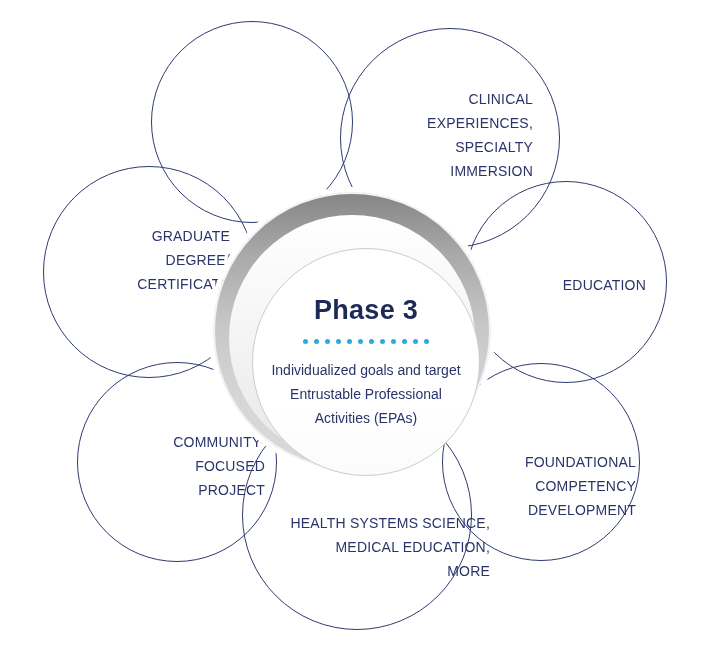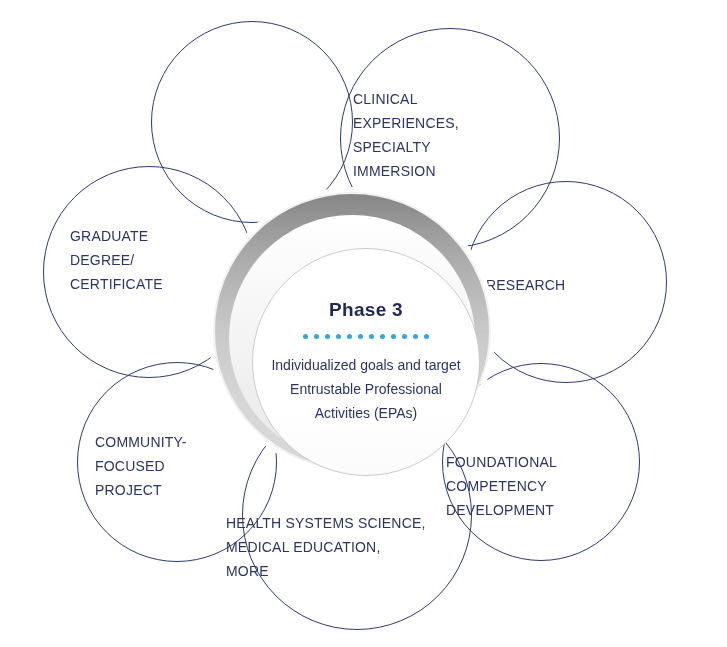--- a/index.html
+++ b/index.html
@@ -18,21 +18,21 @@
   
   .petal {
     position: absolute;
     border: 1.5px solid var(--outline, #2E3B70);
     border-radius: 50%;
     background: transparent;
     box-sizing: border-box;
   }
   .petal-label {
     position: absolute;
-    text-align: left;
+    text-align: right;
     color: var(--label, #2A3468);
     font-size: 14px;
     line-height: 24px;
     letter-spacing: 0.2px;
     white-space: pre-line;
     z-index: 3;
   }
   
   .badge {
     position: absolute;
@@ -66,21 +66,21 @@
     background: linear-gradient(180deg, #ffffff 0%, #ffffff 70%, #fbfbfb 100%);
     border: 1px solid #cccccc;
     box-sizing: border-box;
     display: flex;
     flex-direction: column;
     align-items: center;
     justify-content: center;
   }
   .phase-title {
     color: var(--title, #1D2A57);
-    font-size: 19px;
+    font-size: 27px;
     font-weight: bold;
     letter-spacing: 0.3px;
     margin: 0 0 13px 0;
   }
   .dots {
     display: flex;
     gap: 6px;
     margin: 0 0 14px 0;
   }
   .dot {
@@ -107,21 +107,21 @@
   <div class="petal" style="left:465px; top:181px; width:202px; height:202px;"></div>
   <div class="petal" style="left:442px; top:363px; width:198px; height:198px;"></div>
   <div class="petal" style="left:242px; top:400px; width:230px; height:230px;"></div>
   <div class="petal" style="left:77px;  top:362px; width:200px; height:200px;"></div>
   <div class="petal" style="left:43px;  top:166px; width:212px; height:212px;"></div>
 
   <div class="petal-label" style="left:353px; top:87px;  width:180px;">CLINICAL
 EXPERIENCES,
 SPECIALTY
 IMMERSION</div>
-  <div class="petal-label" style="left:486px; top:273px; width:160px;">RESEARCH</div>
+  <div class="petal-label" style="left:486px; top:273px; width:160px;">EDUCATION</div>
   <div class="petal-label" style="left:446px; top:450px; width:190px;">FOUNDATIONAL
 COMPETENCY
 DEVELOPMENT</div>
   <div class="petal-label" style="left:95px;  top:430px; width:170px;">COMMUNITY-
 FOCUSED
 PROJECT</div>
   <div class="petal-label" style="left:226px; top:511px; width:264px;">HEALTH SYSTEMS SCIENCE,
 MEDICAL EDUCATION,
 MORE</div>
   <div class="petal-label" style="left:70px;  top:224px; width:160px;">GRADUATE

